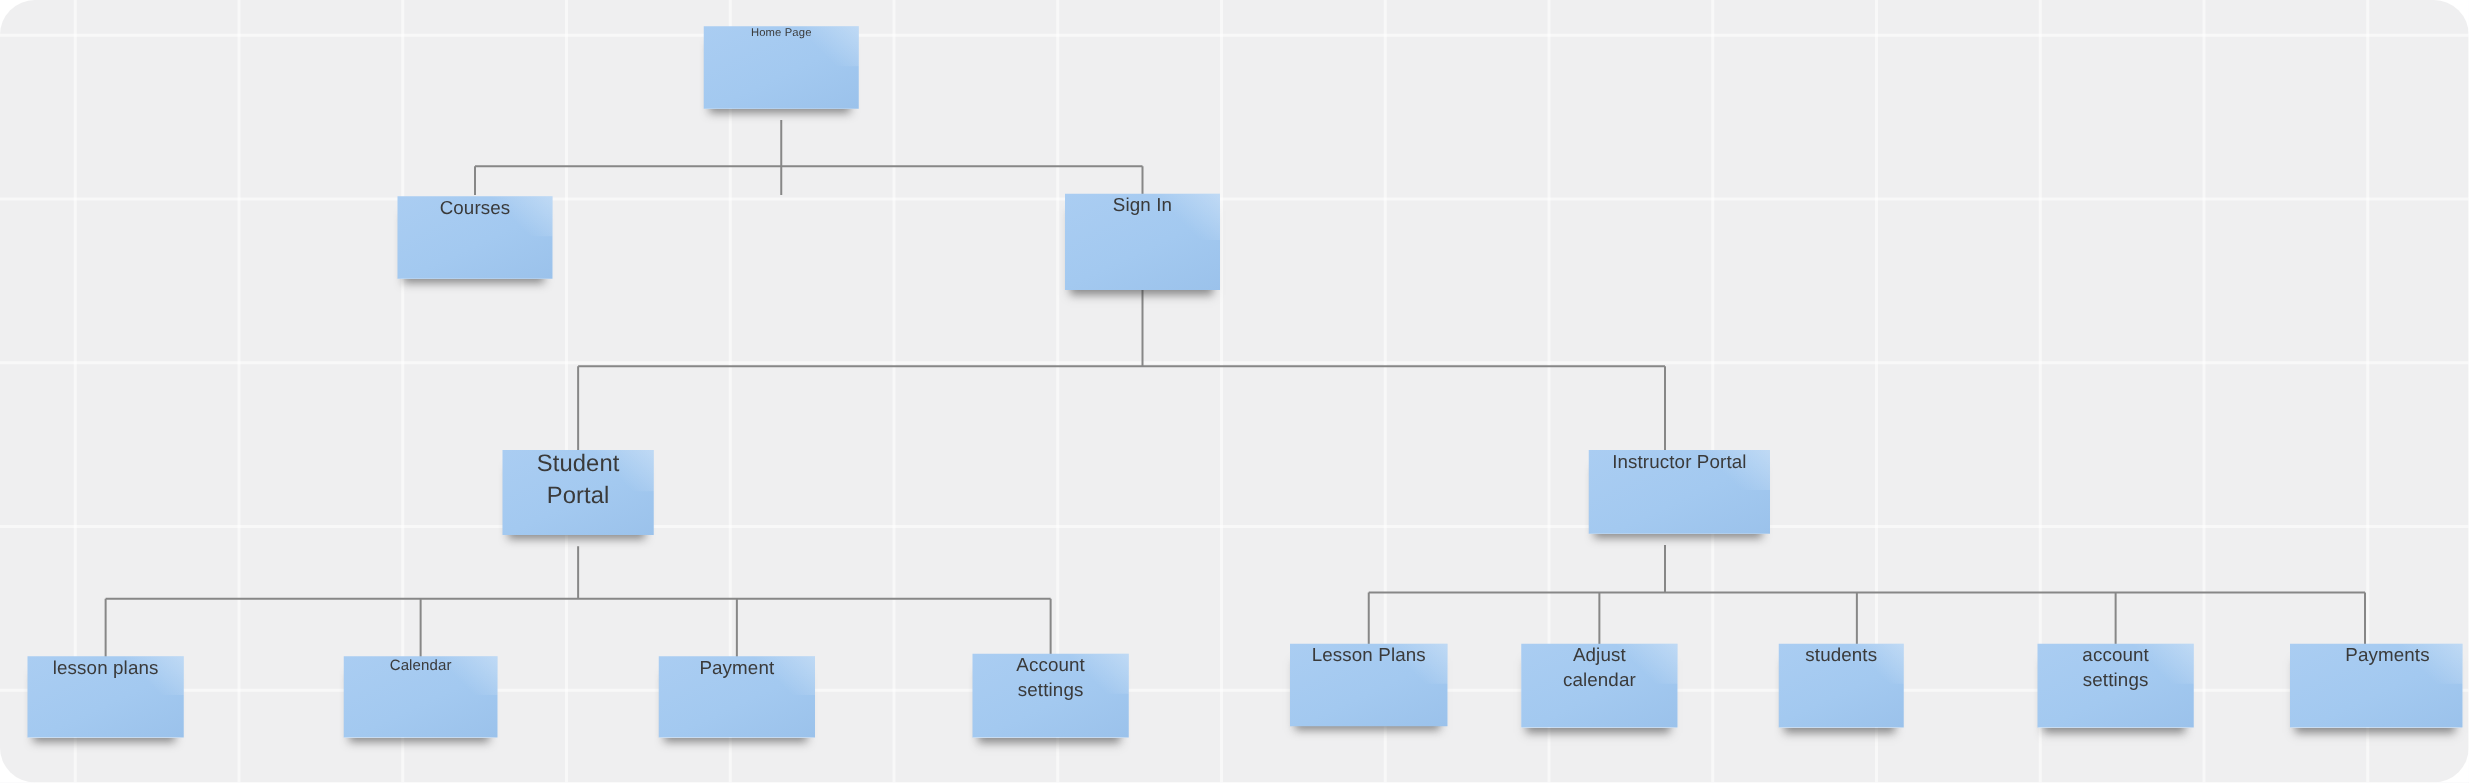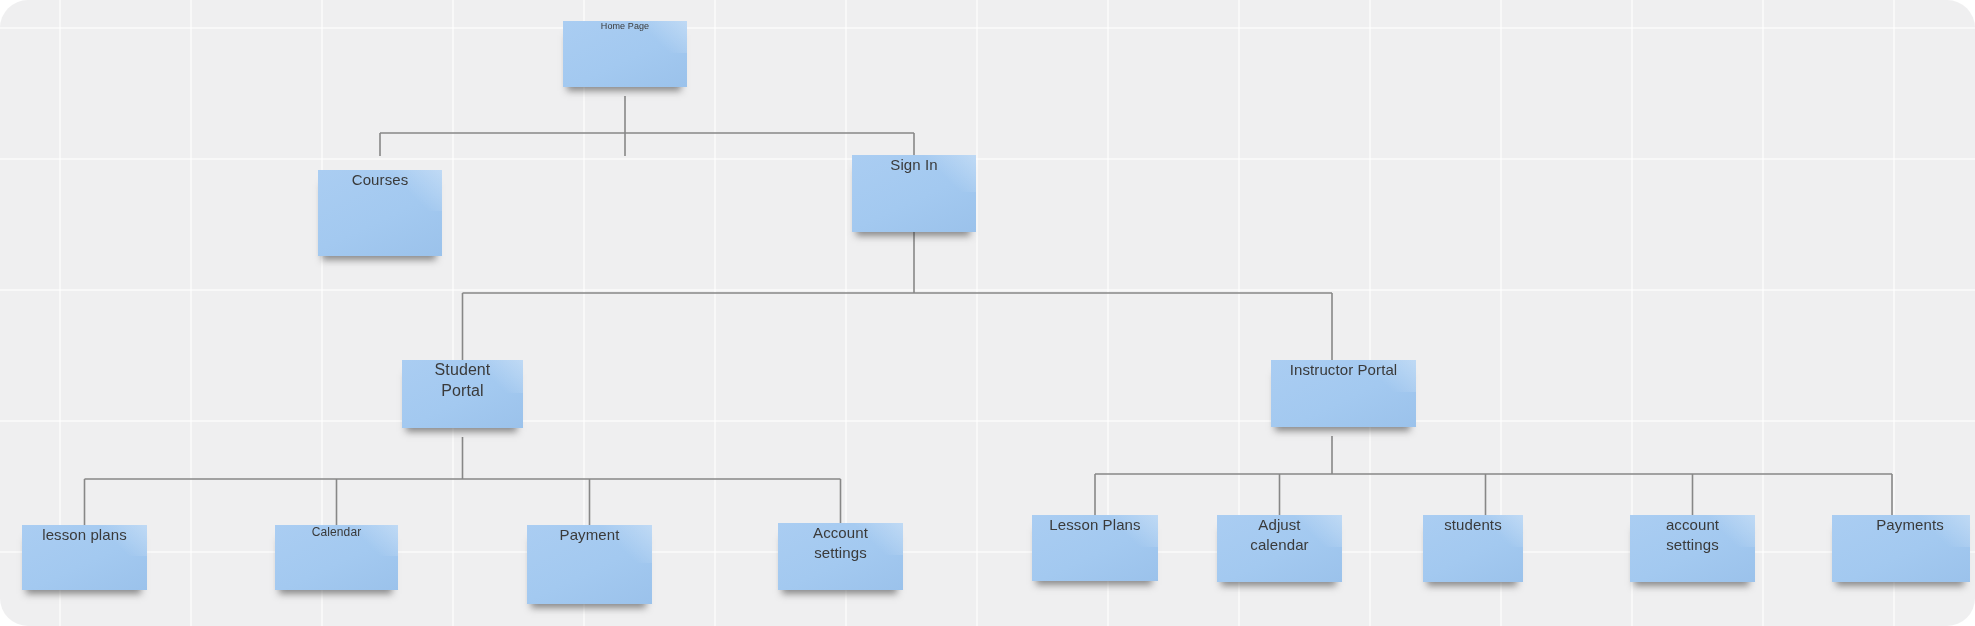--- a/index.html
+++ b/index.html
@@ -96,39 +96,39 @@
       <line x1="1095" y1="474" x2="1095" y2="516" stroke="#878787" stroke-width="1.6"></line>
       <line x1="1279.5" y1="474" x2="1279.5" y2="516" stroke="#878787" stroke-width="1.6"></line>
       <line x1="1485.5" y1="474" x2="1485.5" y2="516" stroke="#878787" stroke-width="1.6"></line>
       <line x1="1692.5" y1="474" x2="1692.5" y2="516" stroke="#878787" stroke-width="1.6"></line>
       <line x1="1892" y1="474" x2="1892" y2="516" stroke="#878787" stroke-width="1.6"></line>
     </svg>
   <div id="notes-layer">
       <div class="note" style="left: 563px; top: 21px; width: 124px; height: 66px;">
         <span class="note-label" style="font-size: 9px;">Home Page</span>
       </div>
-      <div class="note" style="left: 318px; top: 170px; width: 124px; height: 86px;">
+      <div class="note" style="left: 318px; top: 157px; width: 124px; height: 66px;">
         <span class="note-label" style="font-size: 15px;">Courses</span>
       </div>
       <div class="note" style="left: 852px; top: 155px; width: 124px; height: 77px;">
         <span class="note-label" style="font-size: 15px;">Sign In</span>
       </div>
       <div class="note" style="left: 402px; top: 360px; width: 121px; height: 68px;">
-        <span class="note-label" style="font-size: 16px;">Student Portal</span>
+        <span class="note-label" style="font-size: 19px;">Student Portal</span>
       </div>
       <div class="note" style="left: 1271px; top: 360px; width: 145px; height: 67px;">
         <span class="note-label" style="font-size: 15px;">Instructor Portal</span>
       </div>
       <div class="note" style="left: 22px; top: 525px; width: 125px; height: 65px;">
         <span class="note-label" style="font-size: 15px;">lesson plans</span>
       </div>
       <div class="note" style="left: 275px; top: 525px; width: 123px; height: 65px;">
         <span class="note-label" style="font-size: 12px;">Calendar</span>
       </div>
-      <div class="note" style="left: 527px; top: 525px; width: 125px; height: 79px;">
+      <div class="note" style="left: 527px; top: 525px; width: 125px; height: 65px;">
         <span class="note-label" style="font-size: 15px;">Payment</span>
       </div>
       <div class="note" style="left: 778px; top: 523px; width: 125px; height: 67px;">
         <span class="note-label" style="font-size: 15px;">Account settings</span>
       </div>
       <div class="note" style="left: 1032px; top: 515px; width: 126px; height: 66px;">
         <span class="note-label" style="font-size: 15px;">Lesson Plans</span>
       </div>
       <div class="note" style="left: 1217px; top: 515px; width: 125px; height: 67px;">
         <span class="note-label" style="font-size: 15px;">Adjust calendar</span>

